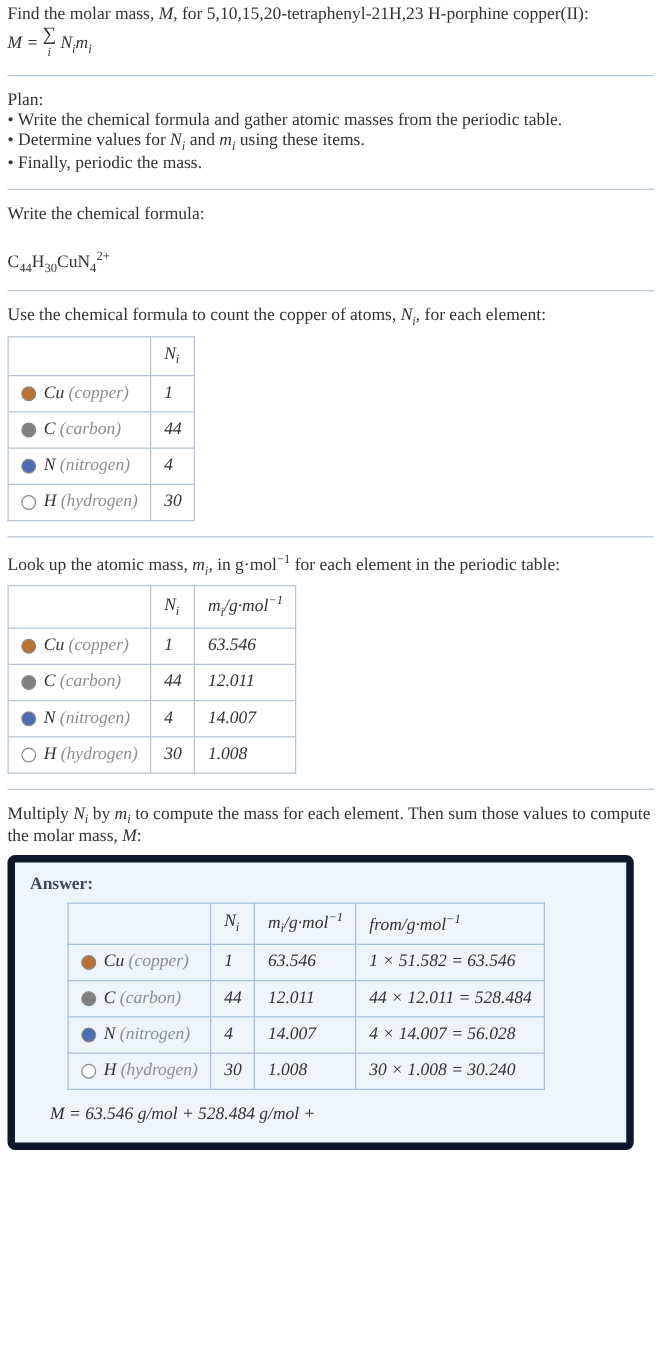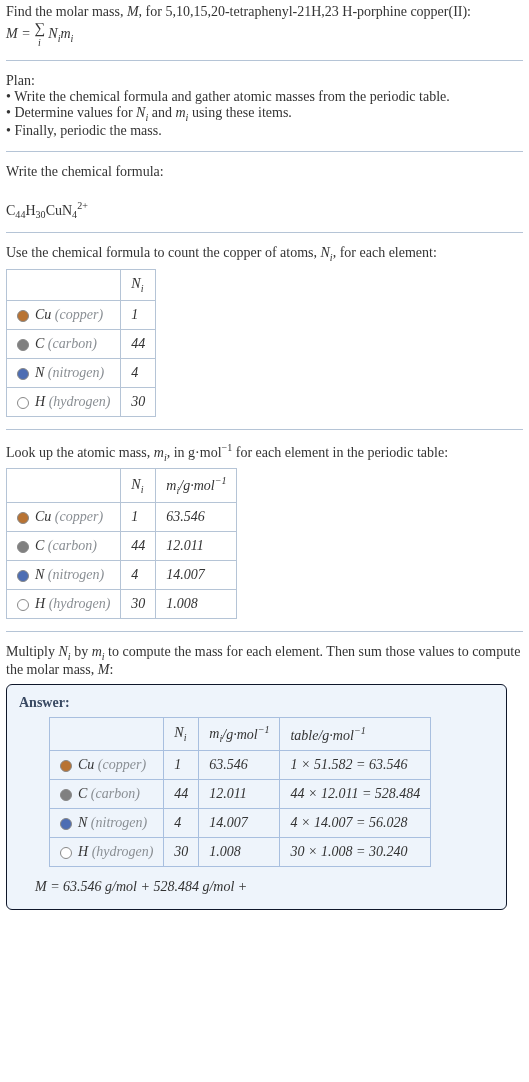--- a/index.html
+++ b/index.html
@@ -45,21 +45,21 @@
     display: inline-block;
     width: 10px; height: 10px;
     border-radius: 50%;
     border: 1px solid #888;
     margin-right: 6px;
     vertical-align: middle;
   }
   .muted { color: #8a8f94; }
 
   .answer-box {
-    border: 1px solid #0f172a;
+    border: 6px solid #0f172a;
     background: #eef4fb;
     border-radius: 6px;
     padding: 10px 12px 14px 12px;
     margin: 6px 16px 2px 0;
   }
   .answer-box table.data th, .answer-box table.data td {
     border: 1px solid #a8bfdf;
   }
   .answer-head {
     color: #3a4a63;
@@ -175,21 +175,21 @@
 </div>
 
 <div class="answer-box">
   <div class="answer-head">Answer:</div>
   <table class="data" style="margin-left:30px;">
     <tbody>
         <tr>
       <th></th>
       <th class="num"><span class="formula"><span>N</span><span class="sub">i</span></span></th>
       <th><span class="formula"><span>m</span><span class="sub">i</span></span><span>/g·mol</span><span class="sup">−1</span></th>
-      <th><span>table/g·mol</span><span class="sup">−1</span></th>
+      <th><span>from/g·mol</span><span class="sup">−1</span></th>
     </tr>
     <tr>
           <td><span class="swatch" style="background:#b87333"></span><span>Cu</span> <span class="muted">(copper)</span></td>
           <td class="num">1</td>
           <td>63.546</td>
           <td>1 × 51.582 = 63.546</td>
         </tr>
     <tr>
           <td><span class="swatch" style="background:#808080"></span><span>C</span> <span class="muted">(carbon)</span></td>
           <td class="num">44</td>

